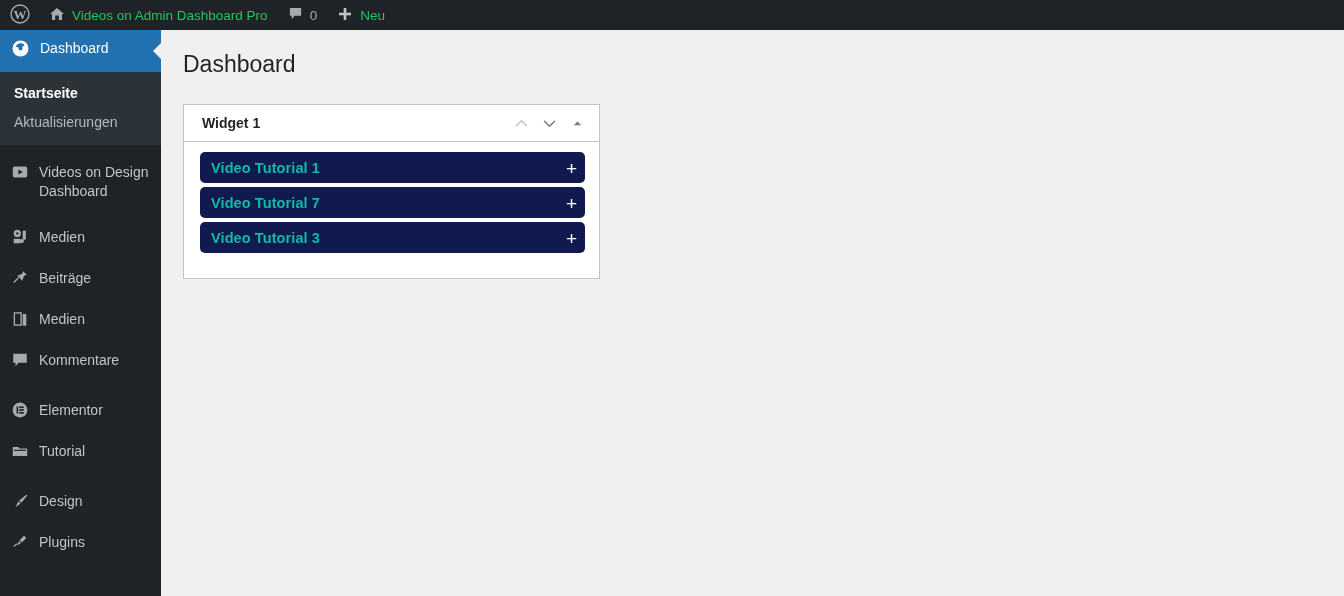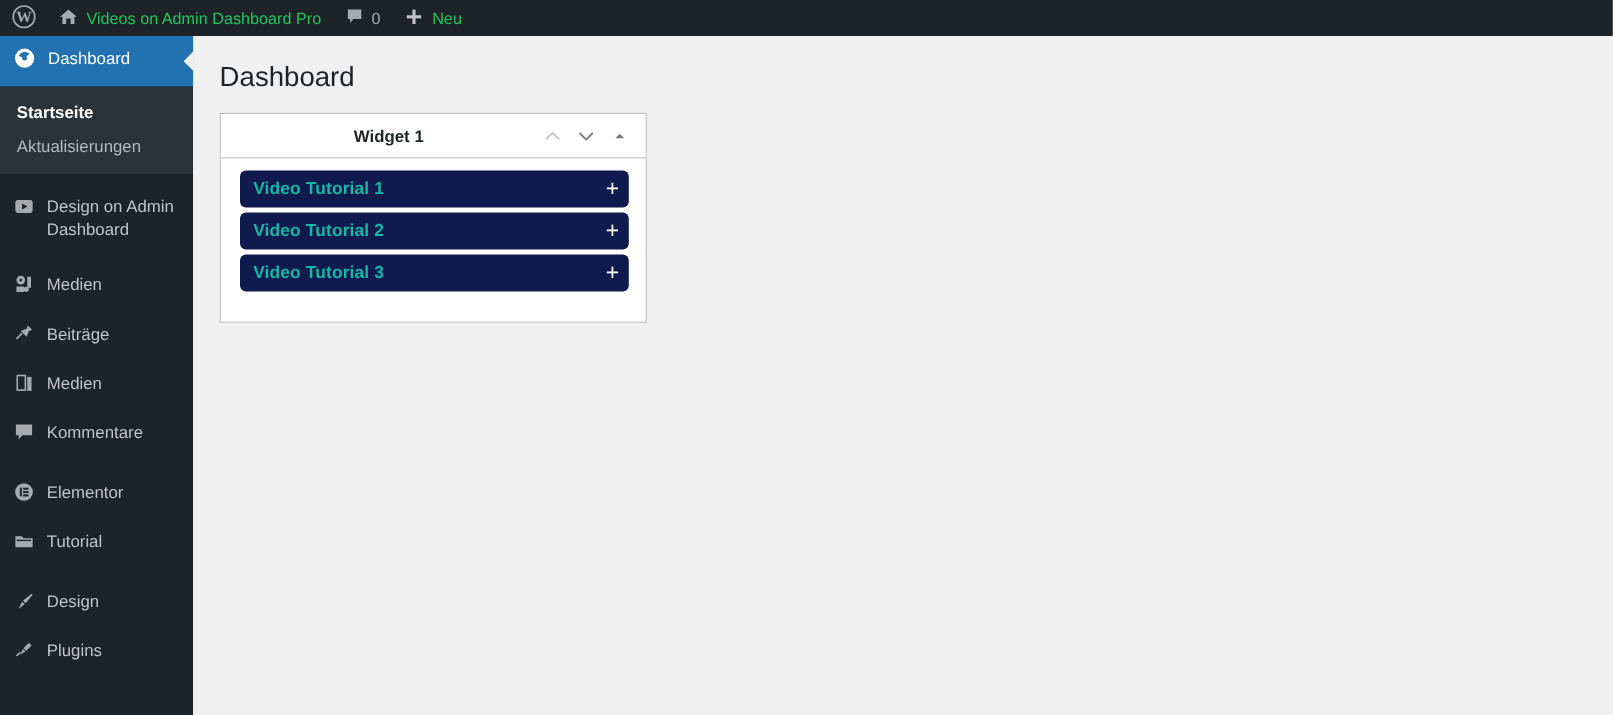--- a/index.html
+++ b/index.html
@@ -66,25 +66,24 @@
     position: absolute; top: 30px; left: 161px;
     width: 1183px; height: 566px;
     background: #f0f0f1;
   }
   #page-title {
     font-size: 23px; font-weight: 400; color: #1d2327;
     padding: 20px 0 0 22px; line-height: 29px;
   }
 
   #widget-box {
-    position: absolute; left: 22px; top: 64px;
-    width: 356px;
+    position: absolute; left: 22px; top: 74px;
+    width: 417px;
     background: #fff;
     border: 1px solid #c3c4c7;
-    text-align: center;
   }
   .widget-header {
     display: flex; align-items: center;
     height: 37px; padding: 0 8px 0 18px;
     border-bottom: 1px solid #c3c4c7;
   }
   .widget-title {
     font-size: 14px; font-weight: bold; color: #1d2327; flex: 1;
   }
   .widget-ctl {
@@ -177,21 +176,21 @@
 
   <div class="menu-gap"></div>
 
   <div class="menu-item">
     <span class="ico">
       <svg width="18" height="18" viewBox="0 0 20 20">
         <rect x="2" y="4" width="16" height="12" rx="2.2" fill="#a7aaad"></rect>
         <path d="M8.2 7.2 L13.2 10 L8.2 12.8 Z" fill="#1d2327"></path>
       </svg>
     </span>
-    <span class="lbl" style="max-width:110px">Design on Admin Dashboard</span>
+    <span class="lbl" style="max-width:110px">Videos on Design Dashboard</span>
   </div>
 
   <div class="menu-gap"></div>
 
   <div class="menu-item">
     <span class="ico">
       <svg width="18" height="18" viewBox="0 0 20 20">
         <circle cx="7" cy="6" r="4" fill="#a7aaad"></circle>
         <circle cx="7" cy="6" r="1.3" fill="#1d2327"></circle>
         <path d="M13 3 L16.5 3 L16.5 13 L13 13 Z" fill="#a7aaad"></path>
@@ -312,21 +311,21 @@
     </div>
 
     <div class="widget-body">
 
       <div class="acc-item">
         <span class="acc-label">Video Tutorial 1</span>
         <span class="acc-plus">+</span>
       </div>
 
       <div class="acc-item">
-        <span class="acc-label">Video Tutorial 2</span>
+        <span class="acc-label">Video Tutorial 7</span>
         <span class="acc-plus">+</span>
       </div>
 
       <div class="acc-item">
         <span class="acc-label">Video Tutorial 3</span>
         <span class="acc-plus">+</span>
       </div>
 
     </div>
   </div>

